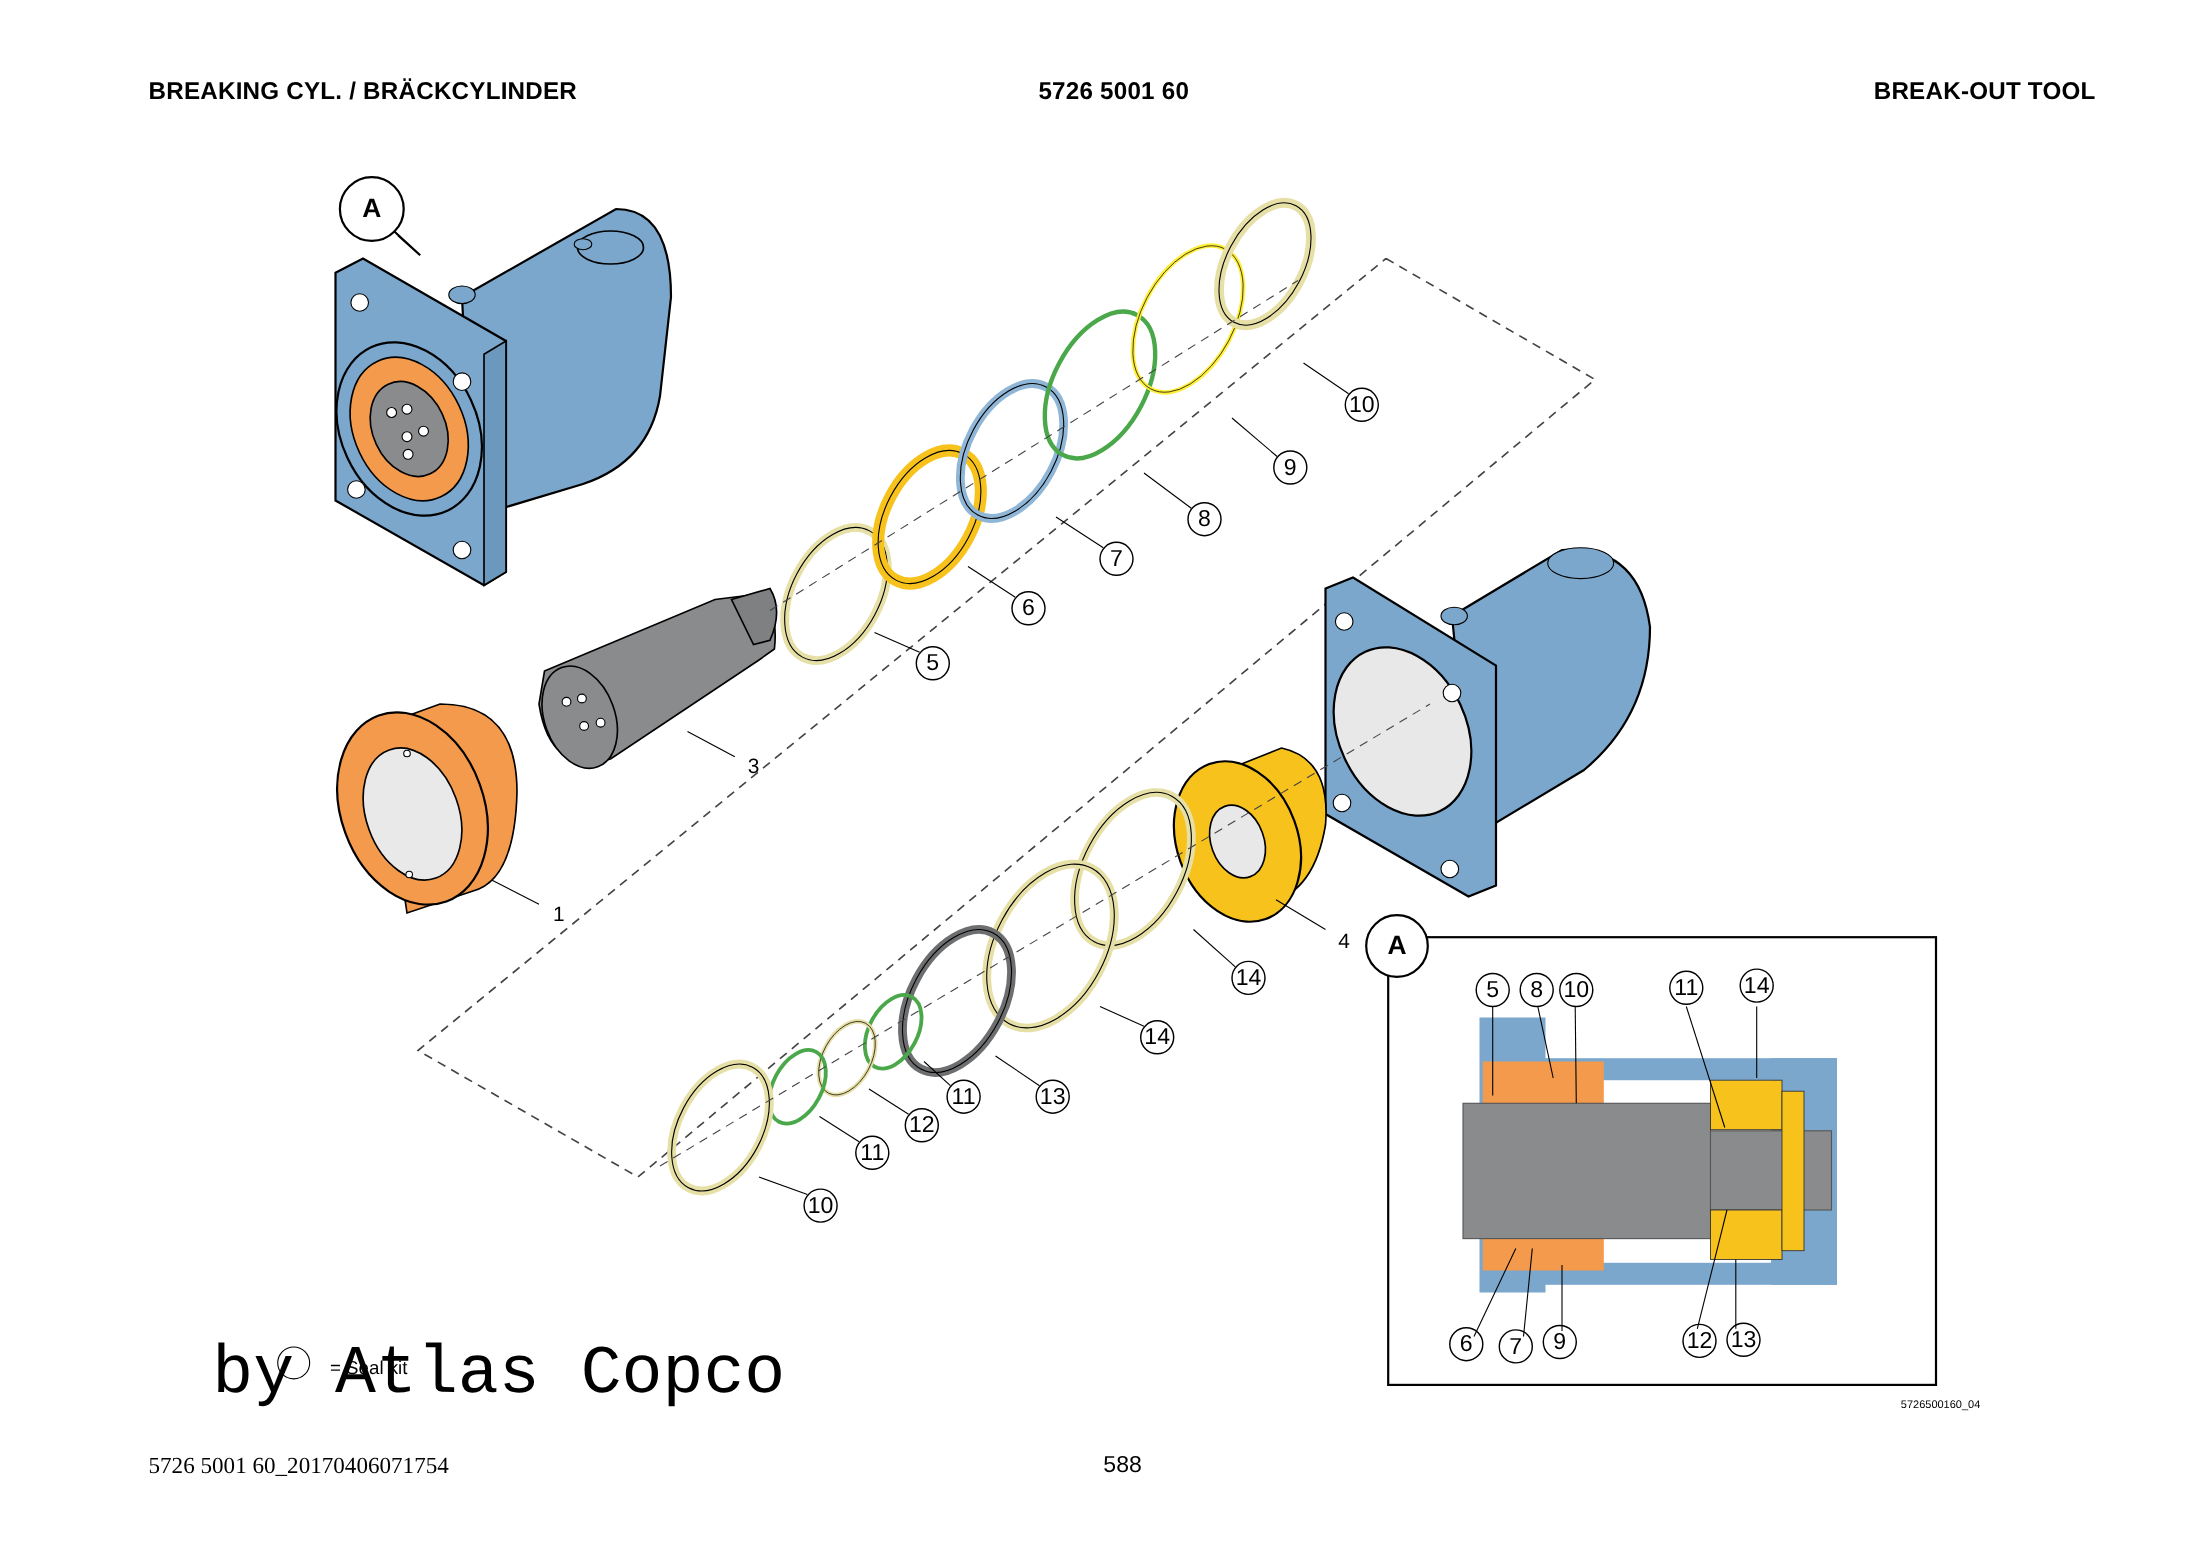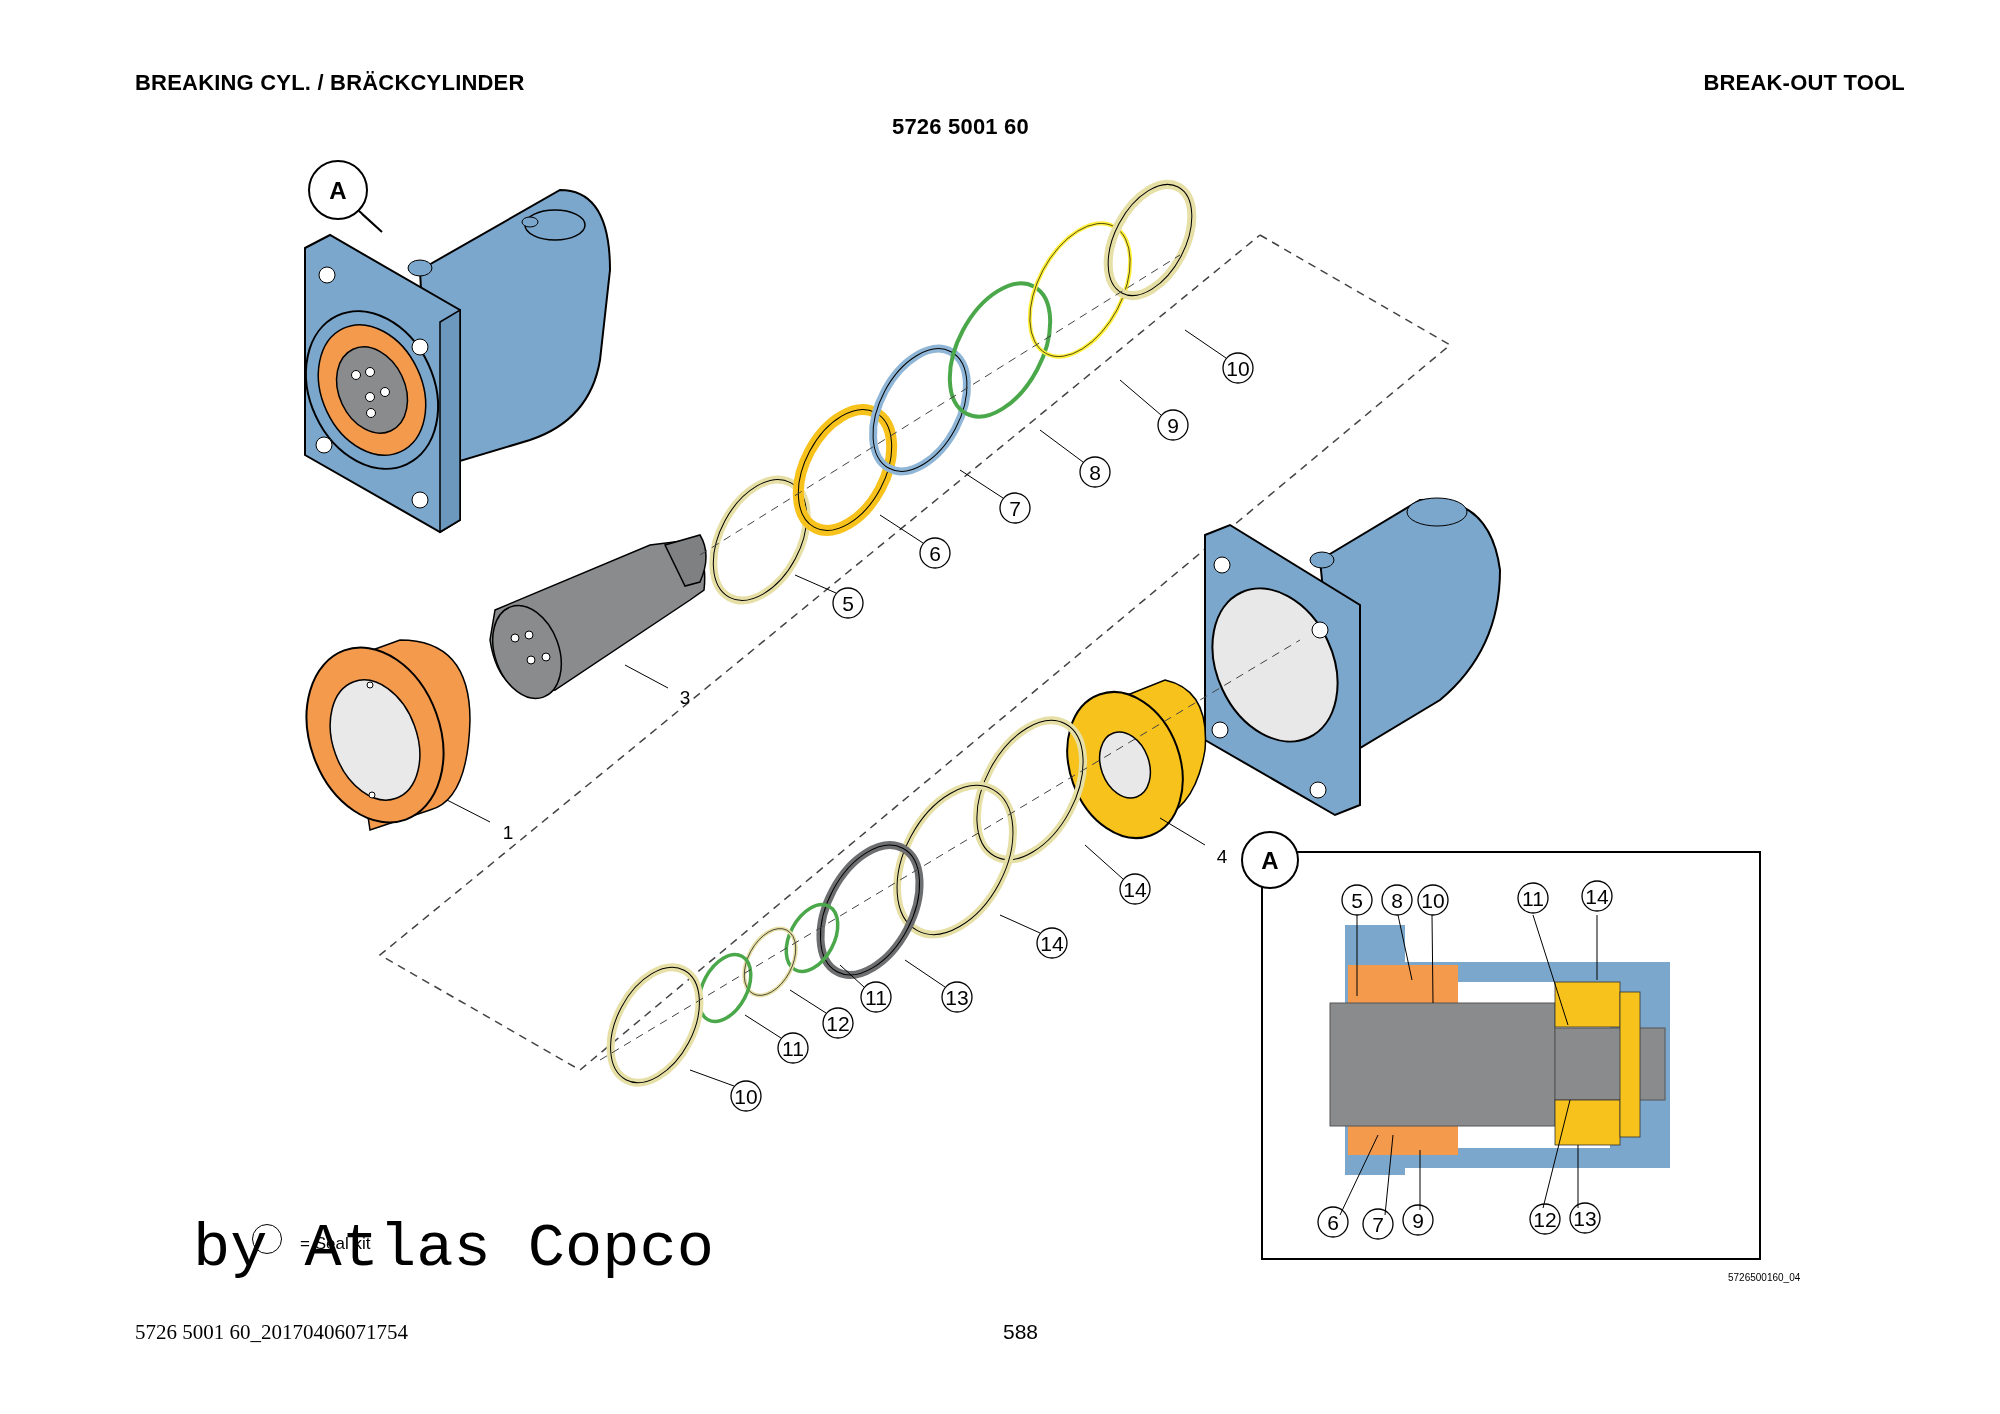--- a/index.html
+++ b/index.html
@@ -1,19 +1,19 @@
 <!DOCTYPE html>
 <html><head>
 <meta charset="utf-8">
 <style>
   html,body{margin:0;padding:0;background:#ffffff;}
   body{width:2000px;height:1414px;position:relative;overflow:hidden;font-family:"Liberation Sans",sans-serif;color:#000;}
   .hdr{position:absolute;top:70px;font-weight:bold;font-size:22px;letter-spacing:0.2px;}
   #hdr-left{left:135px;}
-  #hdr-center{left:892px;margin-top:44px;}
+  #hdr-center{left:944px;}
   #hdr-right{right:95px;}
   .ftr{position:absolute;font-size:21px;}
   #ftr-left{left:135px;top:1320px;font-family:Liberation Serif, serif;}
   #ftr-page{left:983px;top:1320px;margin-left:20px;}
   #fig-id{position:absolute;left:1728px;top:1272px;font-size:10px;}
   #watermark{position:absolute;left:193px;top:1218px;font-size:62px;font-family:Liberation Mono, monospace;line-height:1;}
   #seal-legend{position:absolute;left:252px;top:1224px;font-size:17px;display:flex;align-items:flex-end;gap:18px;}
   #seal-legend .circ{width:28px;height:28px;border:1.5px solid #000;border-radius:50%;background:transparent;}
   svg{position:absolute;left:0;top:0;}
   .callout-text{font-family:"Liberation Sans",sans-serif;font-size:21px;text-anchor:middle;dominant-baseline:central;}

